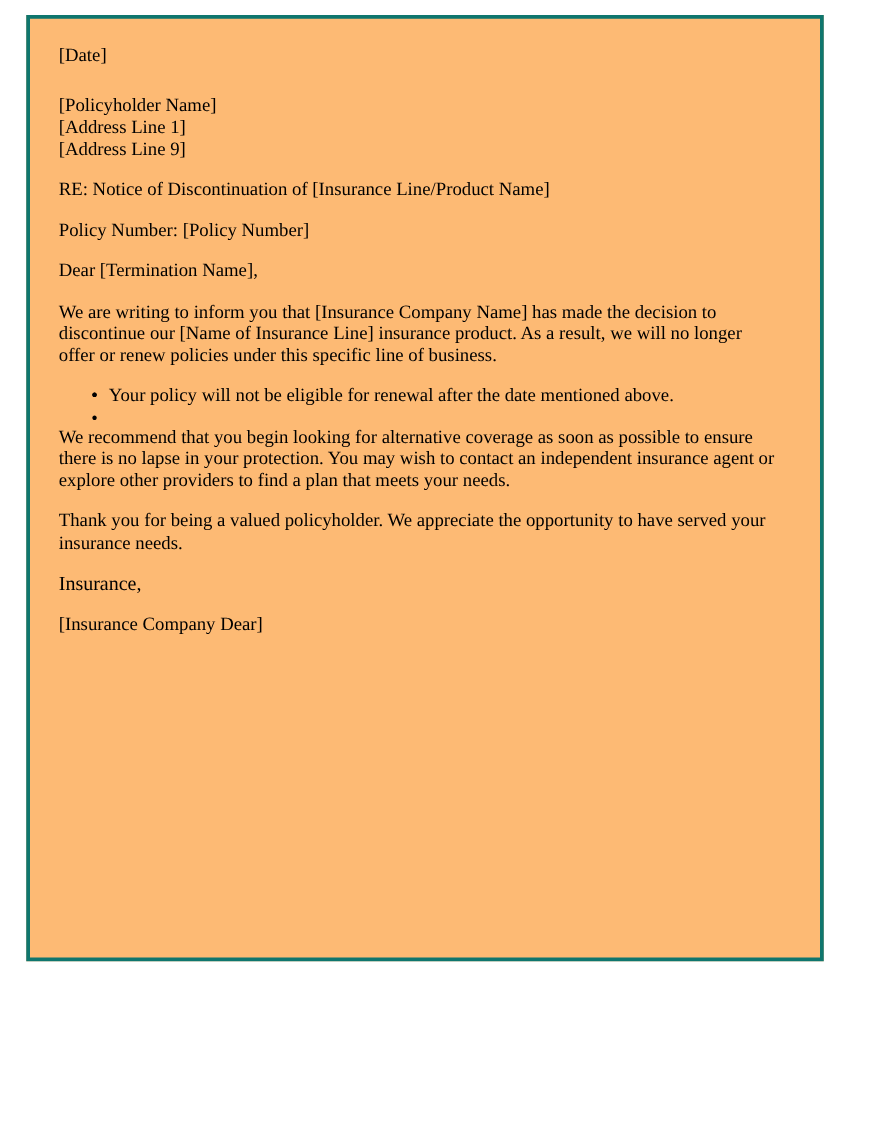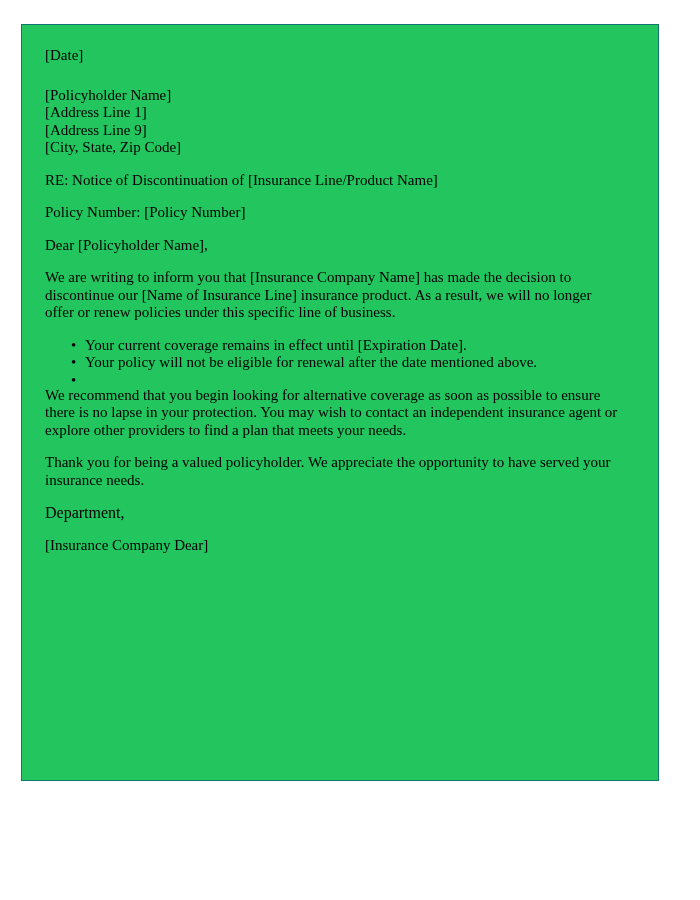--- a/index.html
+++ b/index.html
@@ -11,25 +11,25 @@
     width: 700px;
     height: 900px;
     font-family: "Liberation Serif", "DejaVu Serif", serif;
     color: #000000;
     overflow: hidden;
   }
 
   #page {
     position: absolute;
     left: 21px;
-    top: 24px;
+    top: 12px;
     width: 638px;
     height: 757px;
-    border: 1px solid #0f766e;
-    background: #22c55e;
+    border: 3px solid #0f766e;
+    background: #fdba74;
     box-sizing: border-box;
   }
 
   #letter {
     padding: 22px 34px 0 23px;
     box-sizing: border-box;
   }
 
   .line,
   .para,
@@ -94,51 +94,49 @@
 
 <div id="page">
   <div id="letter">
 
     <div class="line spacer-date">[Date]</div>
 
     <div class="block">
       <span class="line">[Policyholder Name]</span>
       <span class="line">[Address Line 1]</span>
       <span class="line">[Address Line 9]</span>
-      <span class="line">[City, State, Zip Code]</span>
     </div>
 
     <div class="heading">RE: Notice of Discontinuation of [Insurance Line/Product Name]</div>
 
     <div class="heading">Policy Number: [Policy Number]</div>
 
-    <div class="para">Dear [Policyholder Name],</div>
+    <div class="para">Dear [Termination Name],</div>
 
     <div class="para">We are writing to inform you that [Insurance Company Name] has made the decision to discontinue our [Name of Insurance Line] insurance product. As a result, we will no longer offer or renew policies under this specific line of business.</div>
 
 
     <ul class="bullets">
       <li>
         <span class="bullet-dot">•</span>
-        <span>Your current coverage remains in effect until [Expiration Date].</span>
       </li>
       <li>
         <span class="bullet-dot">•</span>
         <span>Your policy will not be eligible for renewal after the date mentioned above.</span>
       </li>
       <li>
         <span class="bullet-dot">•</span>
       </li>
     </ul>
 
     <div class="para">We recommend that you begin looking for alternative coverage as soon as possible to ensure there is no lapse in your protection. You may wish to contact an independent insurance agent or explore other providers to find a plan that meets your needs.</div>
 
 
     <div class="para">Thank you for being a valued policyholder. We appreciate the opportunity to have served your insurance needs.</div>
 
-    <div class="closing">Department,</div>
+    <div class="closing">Insurance,</div>
 
     <div class="signature">
       <span class="line">[Insurance Company Dear]</span>
     </div>
 
   </div>
 </div>
 
 </body></html>

